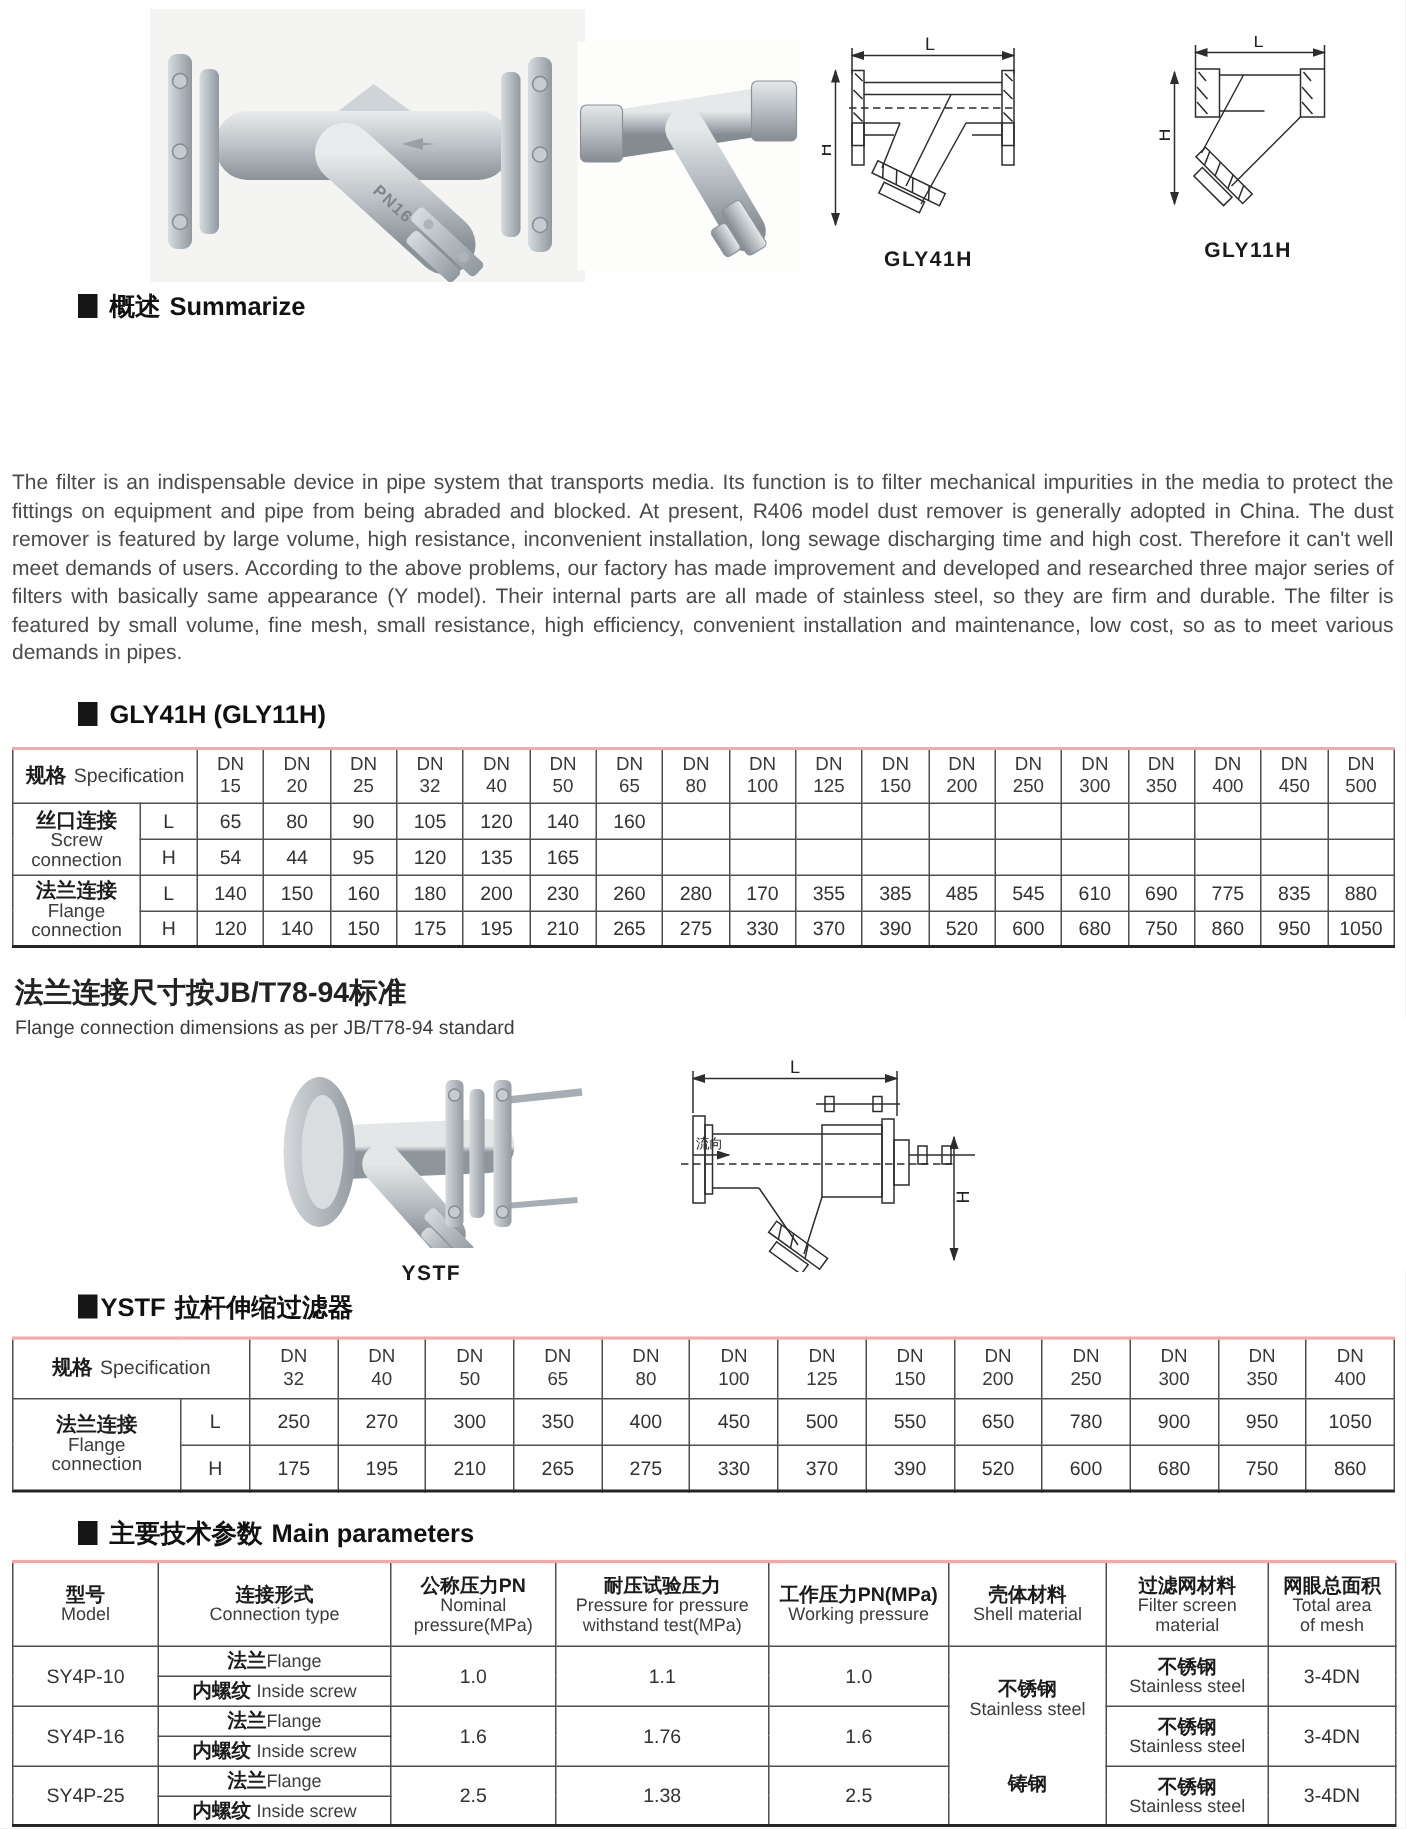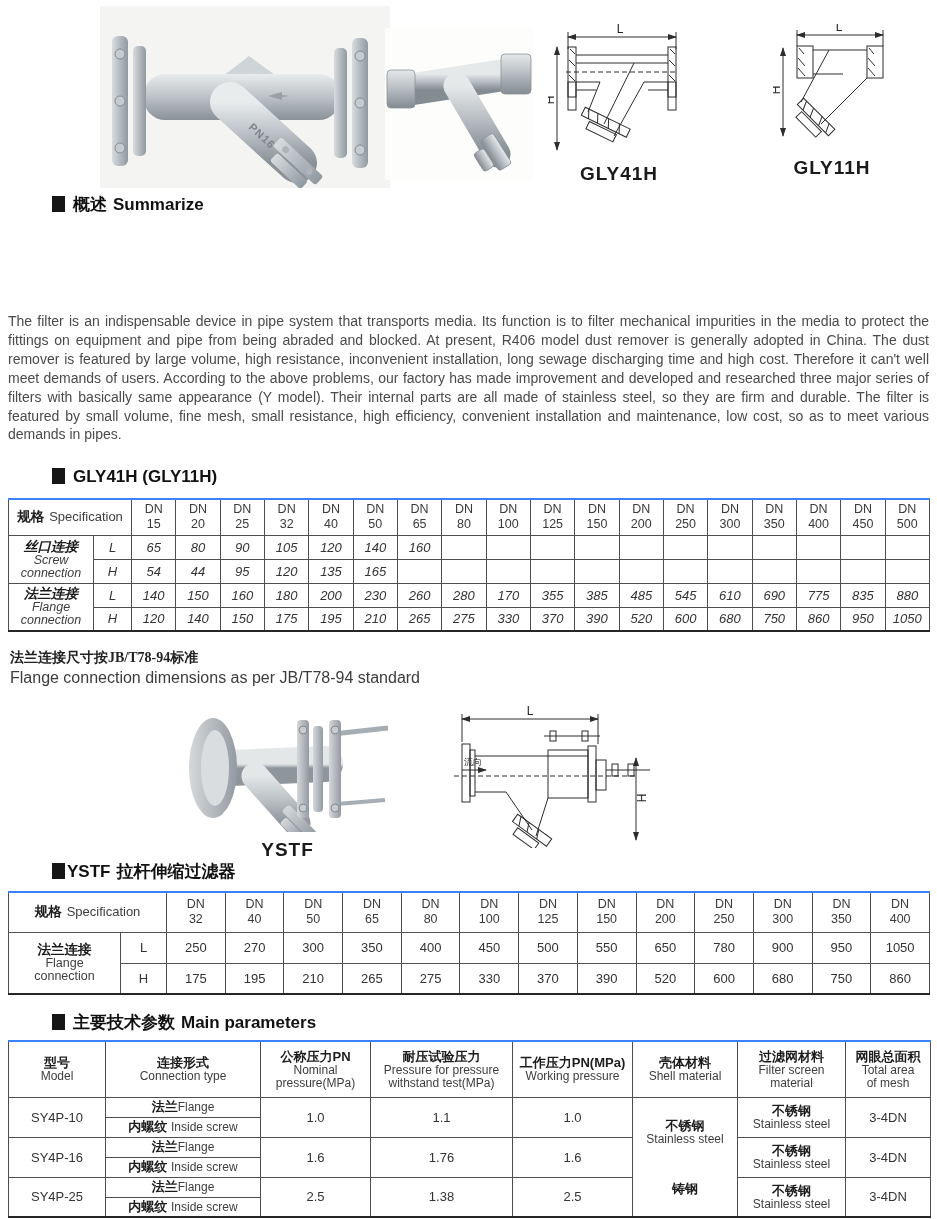--- a/index.html
+++ b/index.html
@@ -1,44 +1,44 @@
 <!DOCTYPE html>
 <html><head>
 <meta charset="utf-8">
 <style>
   html,body{margin:0;padding:0;background:#e8e8e8;}
   .page{position:relative;width:937px;height:1219px;background:#ffffff;margin:0 auto;
         font-family:"Liberation Sans","DejaVu Sans",sans-serif;color:#222;overflow:hidden;}
   .abs{position:absolute;}
   .fig{position:absolute;text-align:center;}
-  .figlabel{font-weight:bold;font-size:19px;color:#1a1a1a;letter-spacing:1px;margin-top:3px;}
+  .figlabel{font-weight:bold;font-size:14px;color:#1a1a1a;letter-spacing:1px;margin-top:3px;}
   .heading{position:absolute;left:8px;font-size:17px;font-weight:bold;color:#111;white-space:nowrap;padding-left:44px;}
   .sq{display:inline-block;width:13px;height:16px;background:#161616;margin-right:8px;vertical-align:-2px;}
   .sq.tight{margin-right:2px;}
   .hsp{margin-left:6px;}
   .para{position:absolute;left:8px;width:921px;text-align:justify;}
   .para.cnp{font-size:13.5px;line-height:21px;color:#1d1d1d;}
   .para.enp{font-size:14px;line-height:18.9px;color:#4a4a4a;}
   .note{position:absolute;left:10px;}
-  .note-cn{font-size:14px;font-weight:600;color:#222;font-family:Liberation Serif, serif;}
-  .note-en{font-size:16px;color:#3c3c3c;margin-top:2px;}
+  .note-cn{font-size:19px;font-weight:600;color:#222;}
+  .note-en{font-size:13px;color:#3c3c3c;margin-top:2px;}
   table{border-collapse:collapse;table-layout:fixed;width:922px;position:absolute;left:8px;background:#fff;}
   td{border:1px solid #4f4f4f;text-align:center;vertical-align:middle;padding:0;font-size:13px;color:#333;overflow:hidden;}
-  .dim-table,.pt{border-top:2px solid #3b82f6;border-bottom:2px solid #262626;}
+  .dim-table,.pt{border-top:2px solid #fca5a5;border-bottom:2px solid #262626;}
   .pre{white-space:pre-line;line-height:14px;}
   .dnh{font-size:12.5px;color:#3a3a3a;line-height:15px;white-space:pre-line;}
   .val{font-size:13px;color:#333;}
   .cn{font-weight:bold;color:#1c1c1c;}
   .en{font-size:12px;color:#3d3d3d;}
   .blk{display:block;}
   .rowlab .cn{font-size:13.5px;line-height:15px;}
   .rowlab .en{font-size:12.5px;line-height:13px;color:#3d3d3d;}
   .spec .cn{font-size:13.5px;}
   .spec .en{font-size:13px;margin-left:5px;}
-  .r36{height:36px;}.r24{height:24px;font-style:italic;}.r40{height:40px;}.r31{height:31px;}.r56{height:56px;}.r20{height:20px;}
+  .r36{height:36px;}.r24{height:24px;}.r40{height:40px;}.r31{height:31px;}.r56{height:56px;}.r20{height:20px;}
   .pt .hc{font-size:13px;line-height:15px;}
   .pt .he{font-size:12px;line-height:13px;color:#3d3d3d;}
   .shellbox{display:flex;flex-direction:column;justify-content:space-around;height:114px;}
   .drawing text{font-family:"Liberation Sans","DejaVu Sans",sans-serif;fill:#222;}
   .dln{stroke:#2d2d2d;stroke-width:1;fill:none;}
 </style>
 </head>
 <body>
 
 <div class="page">

